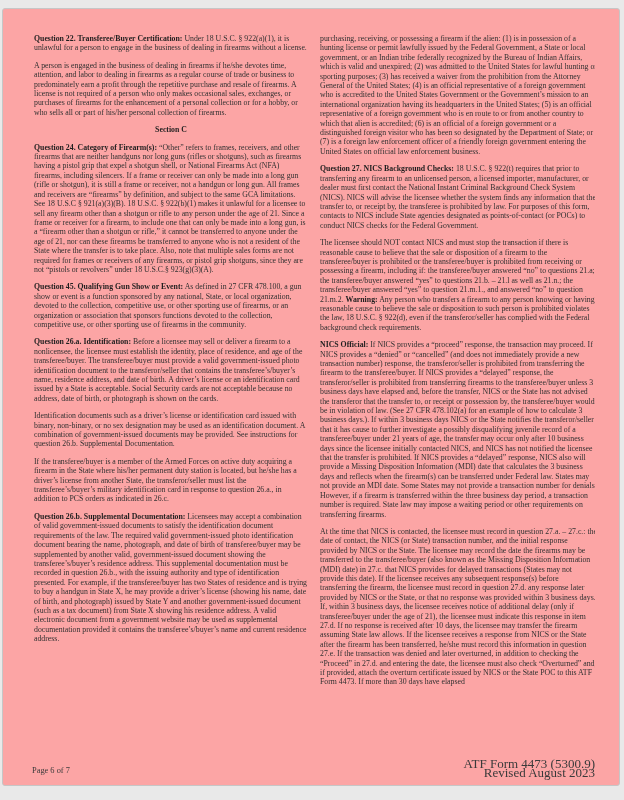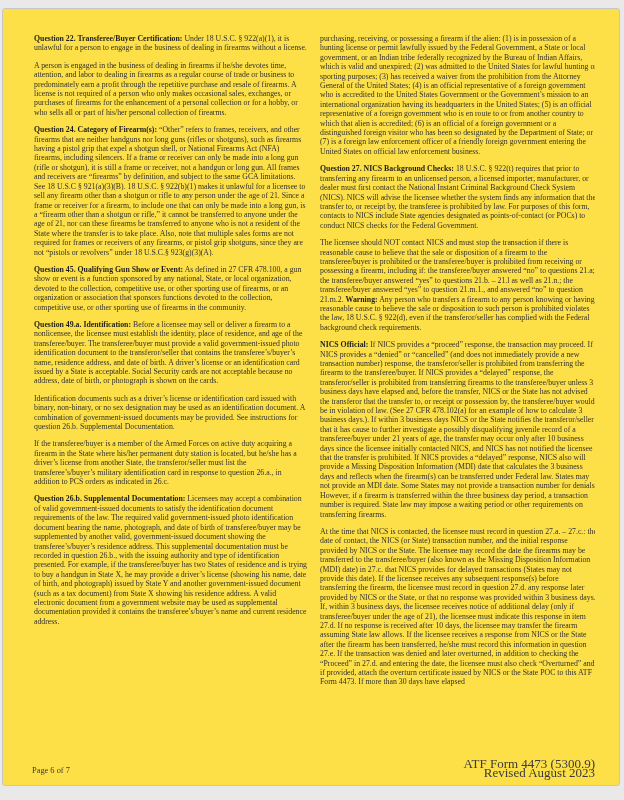--- a/index.html
+++ b/index.html
@@ -14,21 +14,21 @@
     overflow: hidden;
     font-family: "Liberation Serif", serif;
   }
   .page {
     position: absolute;
     left: 2px;
     top: 8px;
     width: 618px;
     height: 778px;
     box-sizing: border-box;
-    background: #fde047;
+    background: #fca5a5;
     border: 1px solid #c6c6c6;
     border-radius: 3px;
   }
   .content {
     position: absolute;
     left: 31px;
     right: 24px;
     top: 25px;
     bottom: 34px;
     display: flex;
@@ -80,28 +80,29 @@
 
   <div class="content">
 
     <div class="col col-left">
 
       <p class="para"><strong>Question 22.  Transferee/Buyer Certification:</strong>
         <span>Under 18 U.S.C. § 922(a)(1), it is unlawful for a person to engage in the business of dealing in firearms without a license.</span></p>
 
       <p class="para"><span>A person is engaged in the business of dealing in firearms if he/she devotes time, attention, and labor to dealing in firearms as a regular course of trade or business to predominately earn a profit through the repetitive purchase and resale of firearms.  A license is not required of a person who only makes occasional sales, exchanges, or purchases of firearms for the enhancement of a personal collection or for a hobby, or who sells all or part of his/her personal collection of firearms.</span></p>
 
+      <p class="para section-heading"><strong>Section C</strong></p>
 
       <p class="para"><strong>Question 24.  Category of Firearm(s):</strong>
         <span>“Other” refers to frames, receivers, and other firearms that are neither handguns nor long guns (rifles or shotguns), such as firearms having a pistol grip that expel a shotgun shell, or National Firearms Act (NFA) firearms, including silencers.  If a frame or receiver can only be made into a long gun (rifle or shotgun), it is still a frame or receiver, not a handgun or long gun. All frames and receivers are “firearms” by definition, and subject to the same GCA limitations.  See 18 U.S.C § 921(a)(3)(B).  18 U.S.C. § 922(b)(1) makes it unlawful for a licensee to sell any firearm other than a shotgun or rifle to any person under the age of 21.  Since a frame or receiver for a firearm, to include one that can only be made into a long gun, is a “firearm other than a shotgun or rifle,” it cannot be transferred to anyone under the age of 21, nor can these firearms be transferred to anyone who is not a resident of the State where the transfer is to take place.  Also, note that multiple sales forms are not required for frames or receivers of any firearms, or pistol grip shotguns, since they are not “pistols or revolvers” under 18 U.S.C.§ 923(g)(3)(A).</span></p>
 
       <p class="para"><strong>Question 45.  Qualifying Gun Show or Event:</strong>
         <span>As defined in 27 CFR 478.100, a gun show or event is a function sponsored by any national, State, or local organization, devoted to the collection, competitive use, or other sporting use of firearms, or an organization or association that sponsors functions devoted to the collection, competitive use, or other sporting use of firearms in the community.</span></p>
 
-      <p class="para"><strong>Question 49.a.  Identification:</strong>
+      <p class="para"><strong>Question 26.a.  Identification:</strong>
         <span>Before a licensee may sell or deliver a firearm to a nonlicensee, the licensee must establish the identity, place of residence, and age of the transferee/buyer.  The transferee/buyer must provide a valid government-issued photo identification document to the transferor/seller that contains the transferee’s/buyer’s name, residence address, and date of birth.  A driver’s license or an identification card issued by a State is acceptable.  Social Security cards are not acceptable because no address, date of birth, or photograph is shown on the cards.</span></p>
 
       <p class="para"><span>Identification documents such as a driver’s license or identification card issued with binary, non-binary, or no sex designation may be used as an identification document. A combination of government-issued documents may be provided.  See instructions for question 26.b. Supplemental Documentation.</span></p>
 
       <p class="para"><span>If the transferee/buyer is a member of the Armed Forces on active duty acquiring a firearm in the State where his/her permanent duty station is located, but he/she has a driver’s license from another State, the transferor/seller must list the transferee’s/buyer’s military identification card in response to question 26.a., in addition to PCS orders as indicated in 26.c.</span></p>
 
       <p class="para"><strong>Question 26.b.  Supplemental Documentation:</strong>
         <span>Licensees may accept a combination of valid government-issued documents to satisfy the identification document requirements of the law.  The required valid government-issued photo identification document bearing the name, photograph, and date of birth of transferee/buyer may be supplemented by another valid, government-issued document showing the transferee’s/buyer’s residence address.  This supplemental documentation must be recorded in question 26.b., with the issuing authority and type of identification presented.  For example, if the transferee/buyer has two States of residence and is trying to buy a handgun in State X, he may provide a driver’s license (showing his name, date of birth, and photograph) issued by State Y and another government-issued document (such as a tax document) from State X showing his residence address.  A valid electronic document from a government website may be used as supplemental documentation provided it contains the transferee’s/buyer’s name and current residence address.</span></p>
 
 

